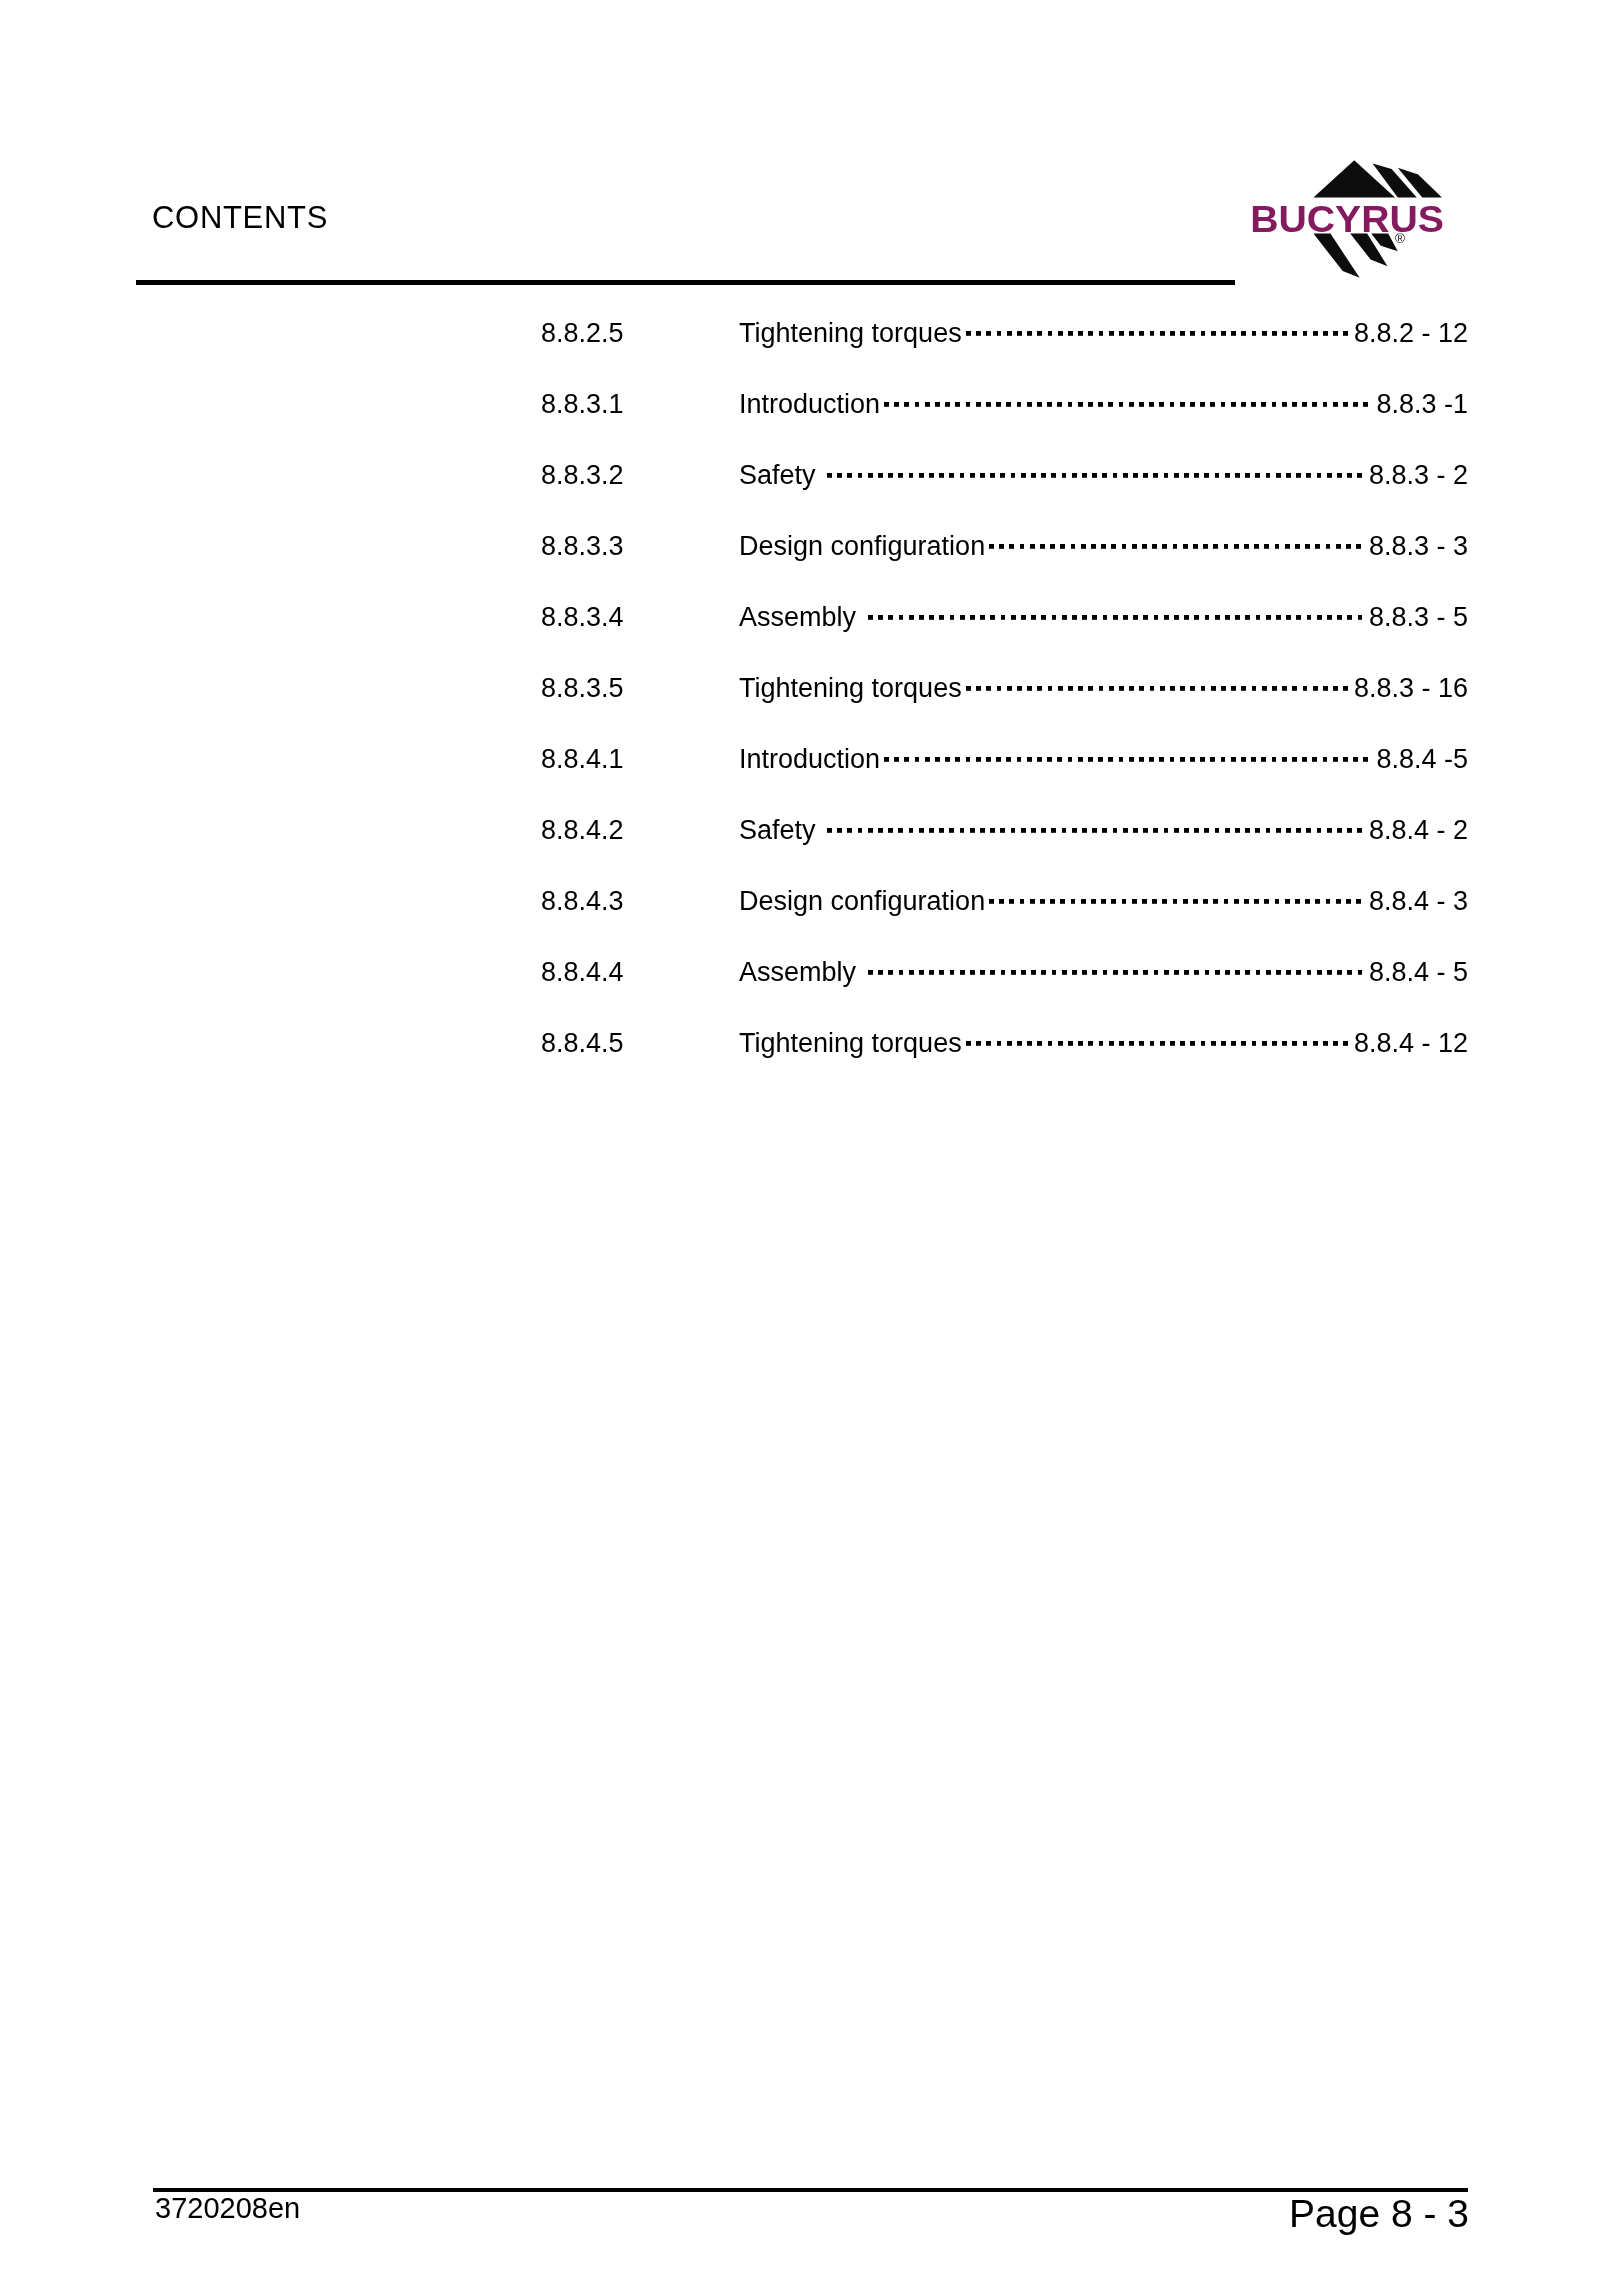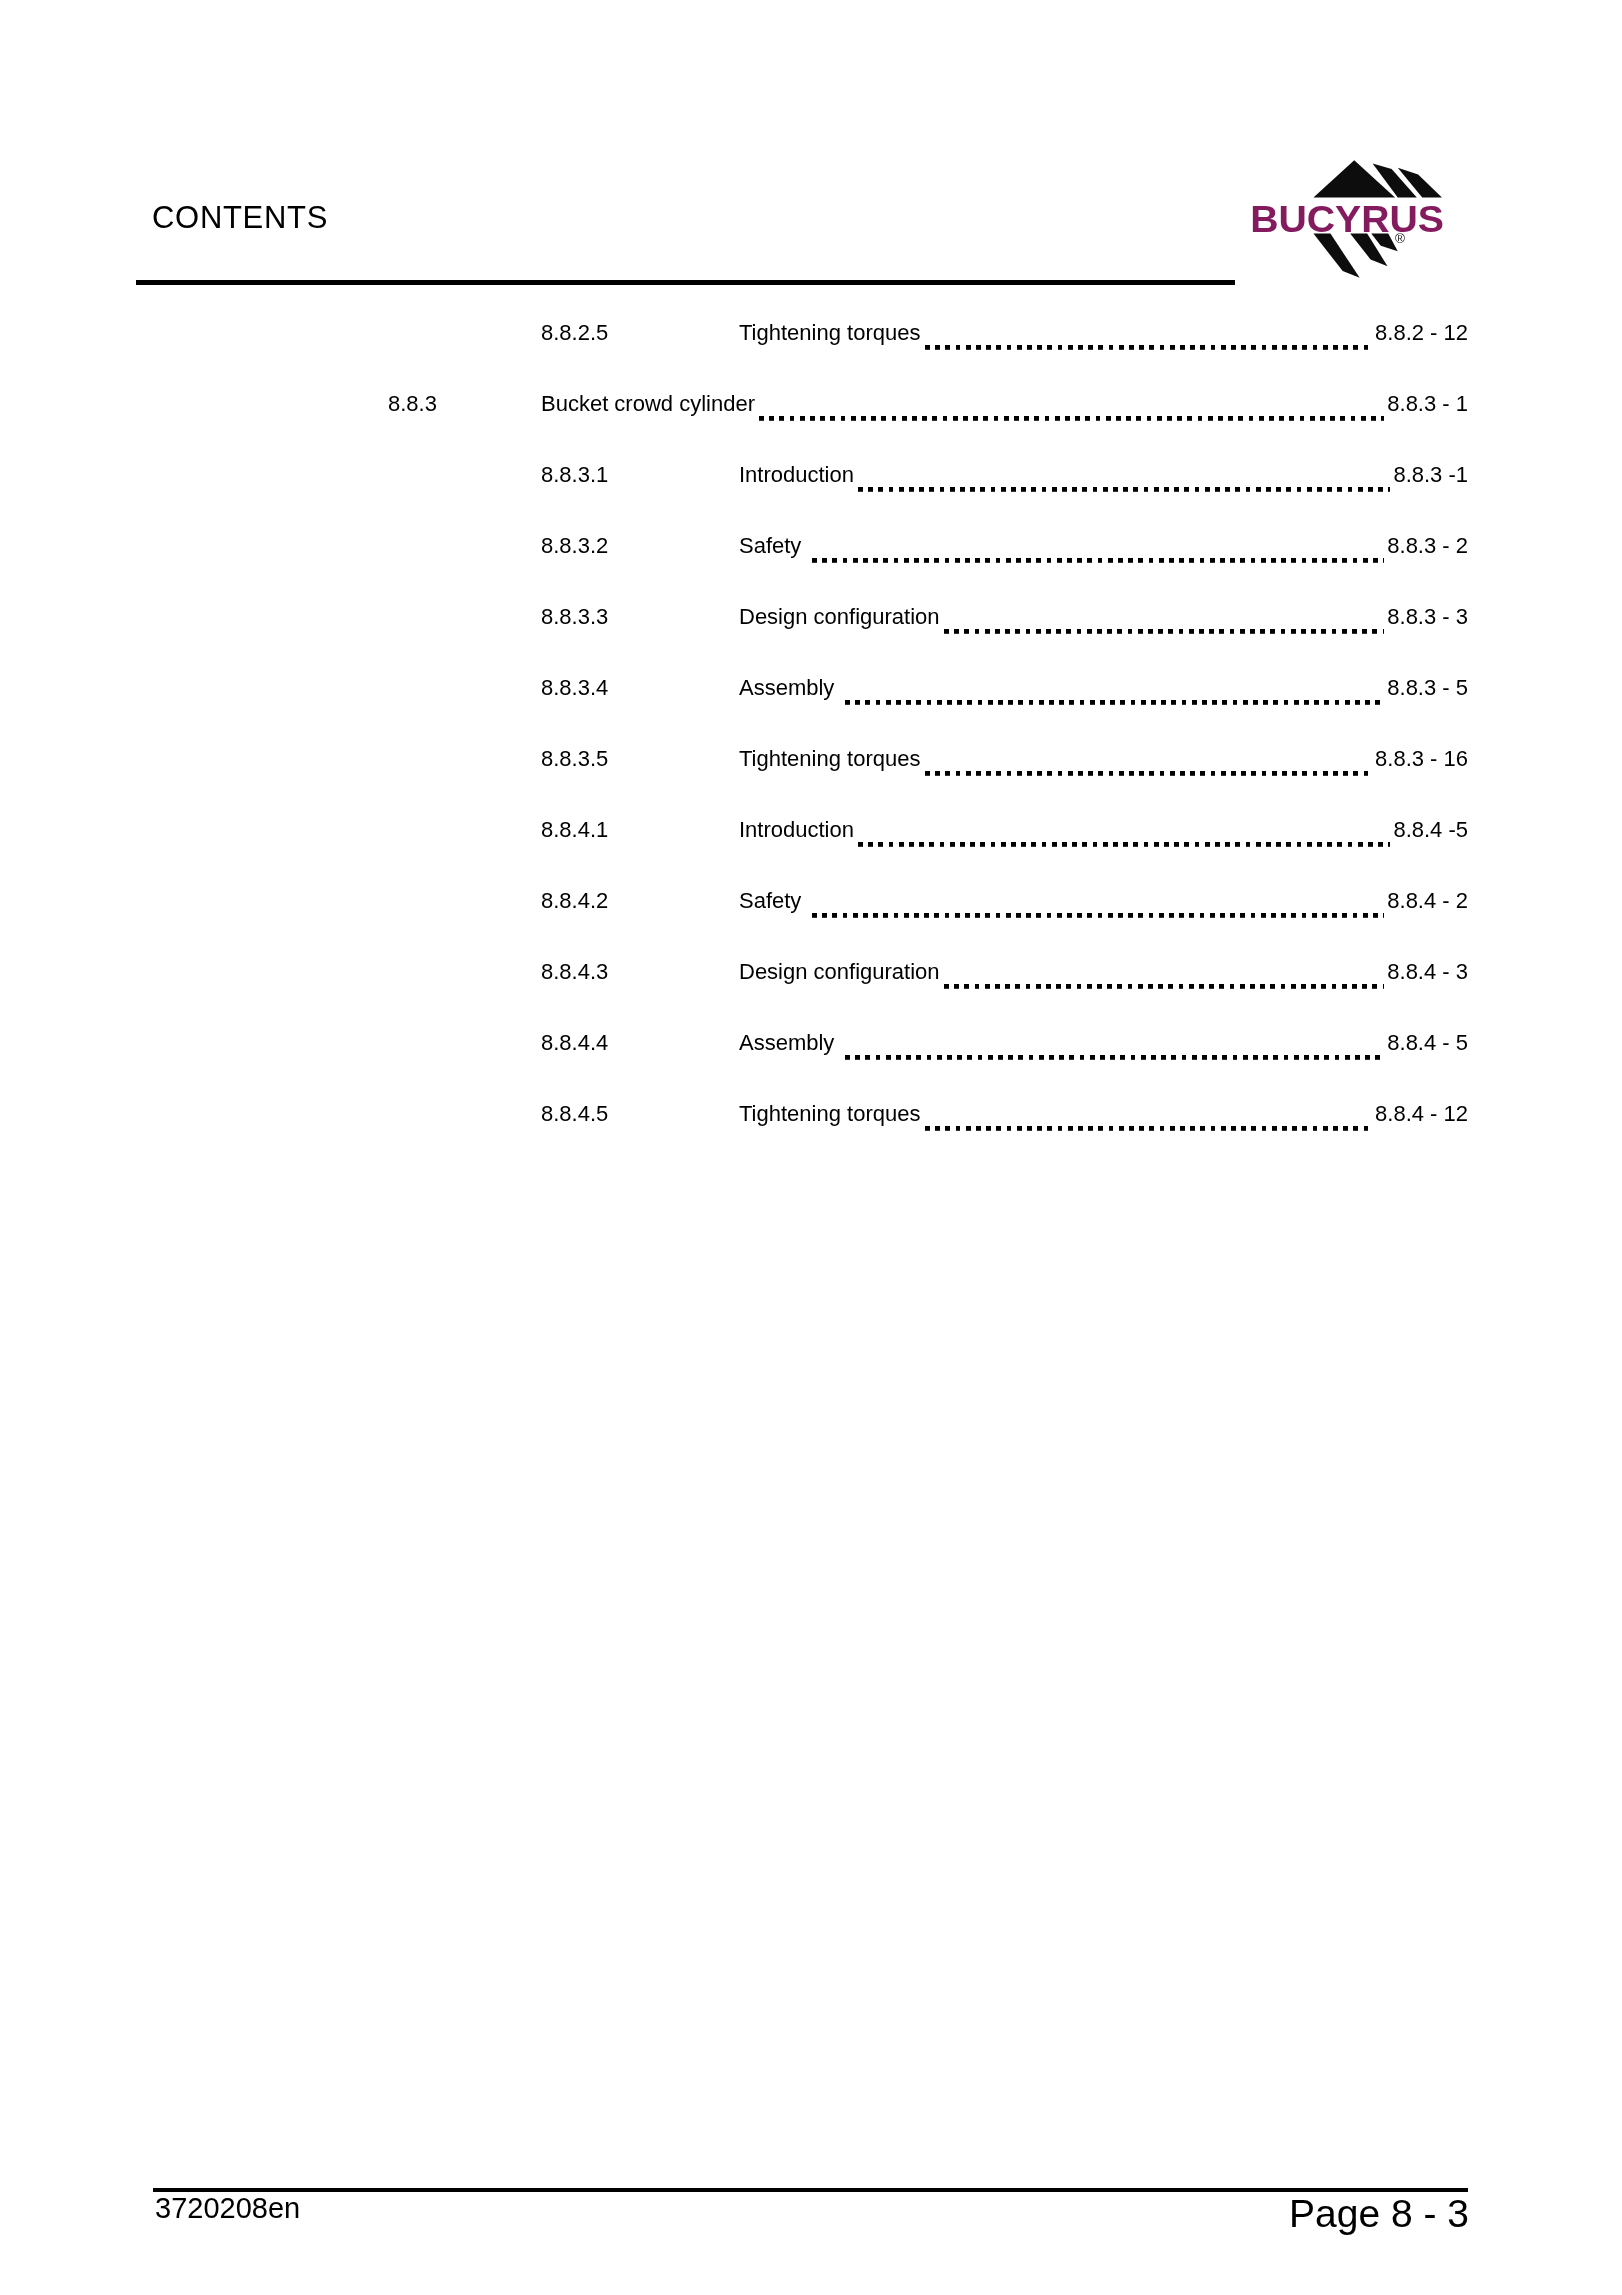--- a/index.html
+++ b/index.html
@@ -43,22 +43,22 @@
 
   
   .toc {
     position: absolute;
     left: 153px;
     top: 273px;
     width: 1315px;
   }
   .toc-row {
     display: flex;
-    align-items: flex-end;
-    font-size: 22px;
+    align-items: center;
+    font-size: 27px;
     line-height: 34px;
     height: 34px;
     margin-bottom: 37px;
     white-space: pre;
   }
   .toc-row .num { flex: 0 0 auto; }
   .toc-row.l3 .num { margin-left: 235px; width: 153px; }
   .toc-row.l4 .num { margin-left: 388px; width: 198px; }
   .toc-row .title { flex: 0 0 auto; }
   .toc-row .leader {
@@ -122,26 +122,20 @@
   <div class="header-rule"></div>
 
   <main class="toc" id="toc">
     <div class="toc-row l4">
       <span class="num">8.8.2.5</span>
       <span class="title">Tightening torques</span>
       <span class="leader"></span>
       <span class="ref">8.8.2 - 12</span>
     </div>
 
-    <div class="toc-row l3">
-      <span class="num">8.8.3</span>
-      <span class="title">Bucket crowd cylinder</span>
-      <span class="leader"></span>
-      <span class="ref">8.8.3 - 1</span>
-    </div>
 
     <div class="toc-row l4">
       <span class="num">8.8.3.1</span>
       <span class="title">Introduction</span>
       <span class="leader"></span>
       <span class="ref">8.8.3 -1</span>
     </div>
 
     <div class="toc-row l4">
       <span class="num">8.8.3.2</span>

